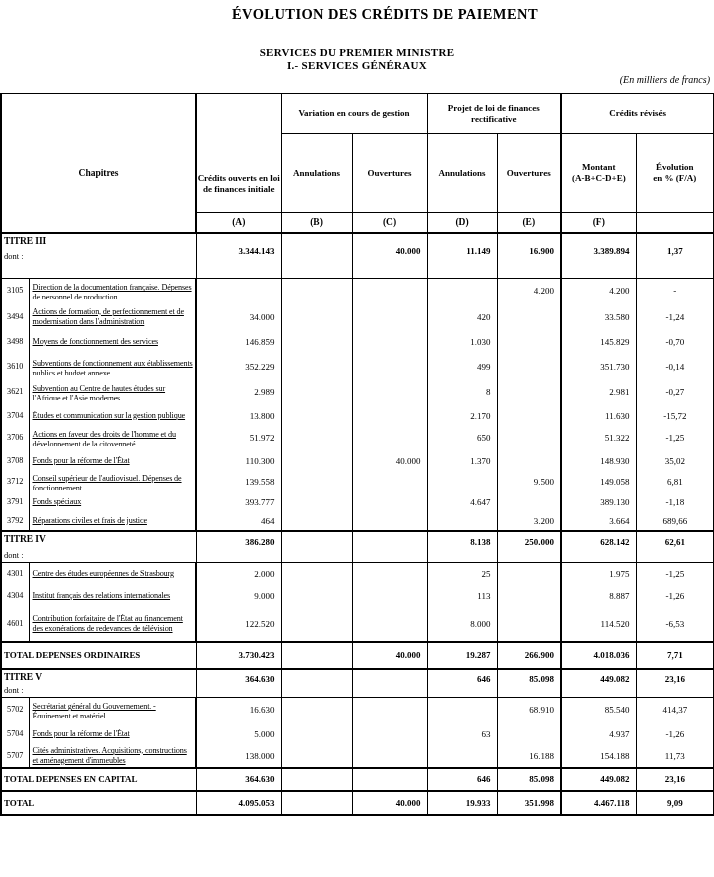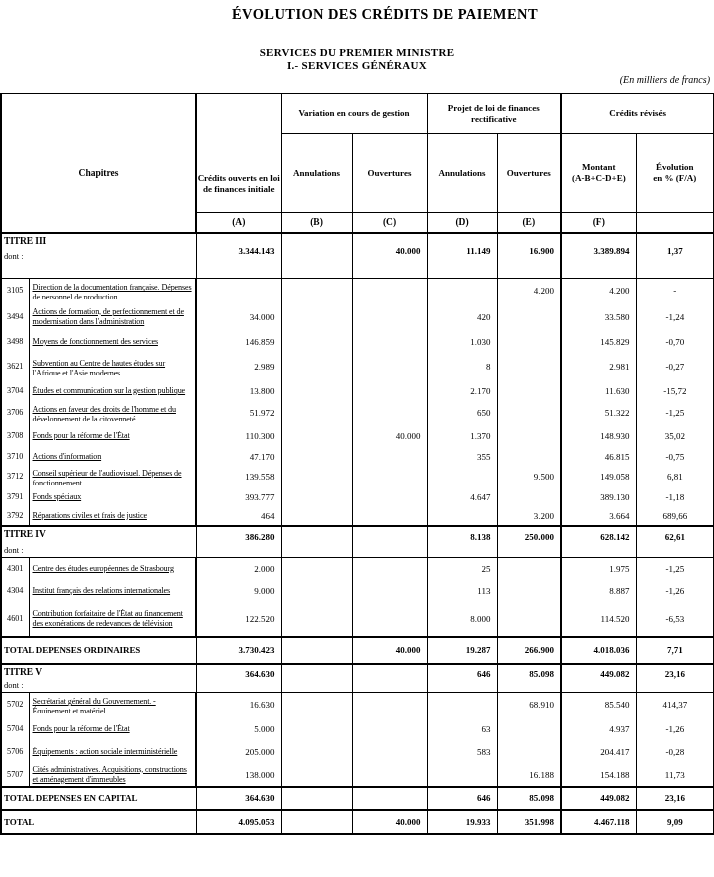--- a/index.html
+++ b/index.html
@@ -156,20 +156,33 @@
           </td>
           <td class="val">146.859</td>
           <td class="val"></td>
           <td class="val"></td>
           <td class="val">1.030</td>
           <td class="val bR2"></td>
           <td class="val">145.829</td>
           <td class="pct">-0,70</td>
         </tr>
         <tr class="rc" style="height: 25px;">
+          <td class="num">3610</td>
+          <td class="lblc bR2">
+            <div class="lbl clip2">Subventions de fonctionnement aux établissements publics et budget annexe</div>
+          </td>
+          <td class="val">352.229</td>
+          <td class="val"></td>
+          <td class="val"></td>
+          <td class="val">499</td>
+          <td class="val bR2"></td>
+          <td class="val">351.730</td>
+          <td class="pct">-0,14</td>
+        </tr>
+        <tr class="rc" style="height: 25px;">
           <td class="num">3621</td>
           <td class="lblc bR2">
             <div class="lbl clip2">Subvention au Centre de hautes études sur l'Afrique et l'Asie modernes</div>
           </td>
           <td class="val">2.989</td>
           <td class="val"></td>
           <td class="val"></td>
           <td class="val">8</td>
           <td class="val bR2"></td>
           <td class="val">2.981</td>
@@ -206,33 +219,20 @@
           <td class="lblc bR2">
             <div class="lbl">Fonds pour la réforme de l'État</div>
           </td>
           <td class="val">110.300</td>
           <td class="val"></td>
           <td class="val">40.000</td>
           <td class="val">1.370</td>
           <td class="val bR2"></td>
           <td class="val">148.930</td>
           <td class="pct">35,02</td>
-        </tr>
-        <tr class="rc" style="height: 20px;">
-          <td class="num">3710</td>
-          <td class="lblc bR2">
-            <div class="lbl">Actions d'information</div>
-          </td>
-          <td class="val">47.170</td>
-          <td class="val"></td>
-          <td class="val"></td>
-          <td class="val">355</td>
-          <td class="val bR2"></td>
-          <td class="val">46.815</td>
-          <td class="pct">-0,75</td>
         </tr>
         <tr class="rc" style="height: 20px;">
           <td class="num">3712</td>
           <td class="lblc bR2">
             <div class="lbl clip2">Conseil supérieur de l'audiovisuel. Dépenses de fonctionnement</div>
           </td>
           <td class="val">139.558</td>
           <td class="val"></td>
           <td class="val"></td>
           <td class="val"></td>
@@ -364,33 +364,20 @@
             <div class="lbl">Fonds pour la réforme de l'État</div>
           </td>
           <td class="val">5.000</td>
           <td class="val"></td>
           <td class="val"></td>
           <td class="val">63</td>
           <td class="val bR2"></td>
           <td class="val">4.937</td>
           <td class="pct">-1,26</td>
         </tr>
-        <tr class="rc" style="height: 24px;">
-          <td class="num">5706</td>
-          <td class="lblc bR2">
-            <div class="lbl clip2">Équipements : action sociale interministérielle</div>
-          </td>
-          <td class="val">205.000</td>
-          <td class="val"></td>
-          <td class="val"></td>
-          <td class="val">583</td>
-          <td class="val bR2"></td>
-          <td class="val">204.417</td>
-          <td class="pct">-0,28</td>
-        </tr>
         <tr class="rc" style="height: 23px;">
           <td class="num">5707</td>
           <td class="lblc bR2">
             <div class="lbl">Cités administratives. Acquisitions, constructions et aménagement d'immeubles</div>
           </td>
           <td class="val">138.000</td>
           <td class="val"></td>
           <td class="val"></td>
           <td class="val"></td>
           <td class="val bR2">16.188</td>

